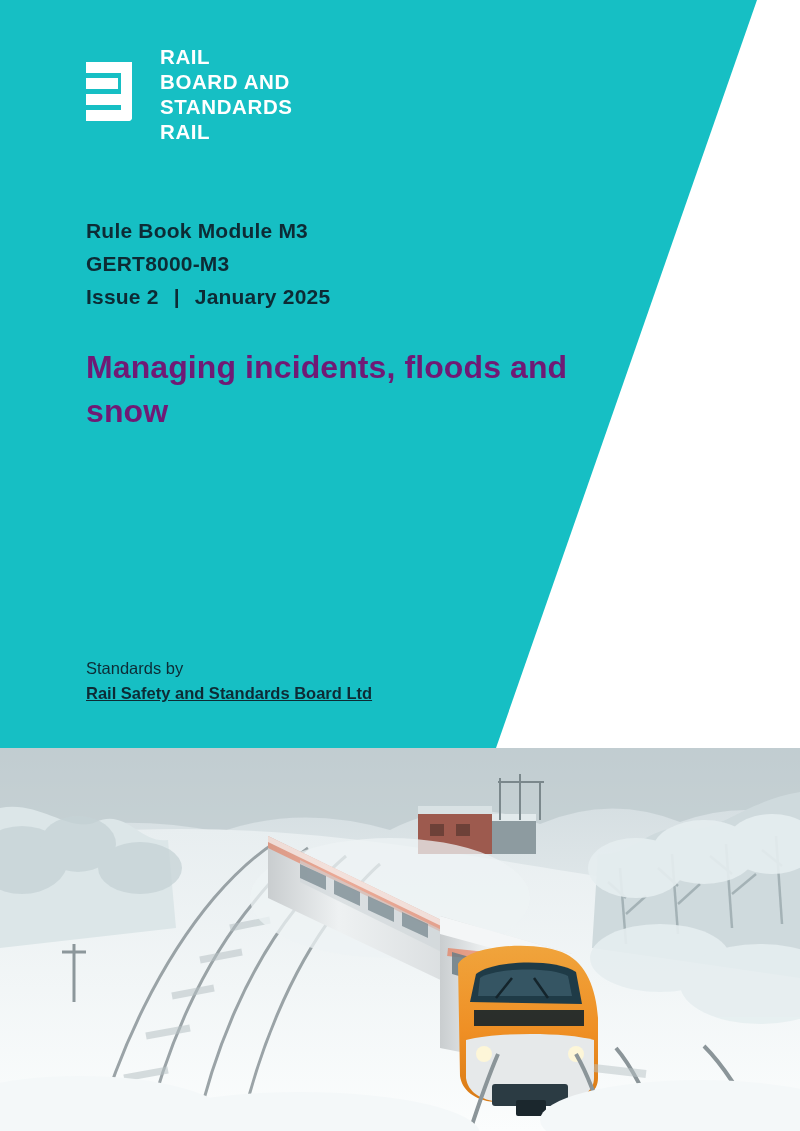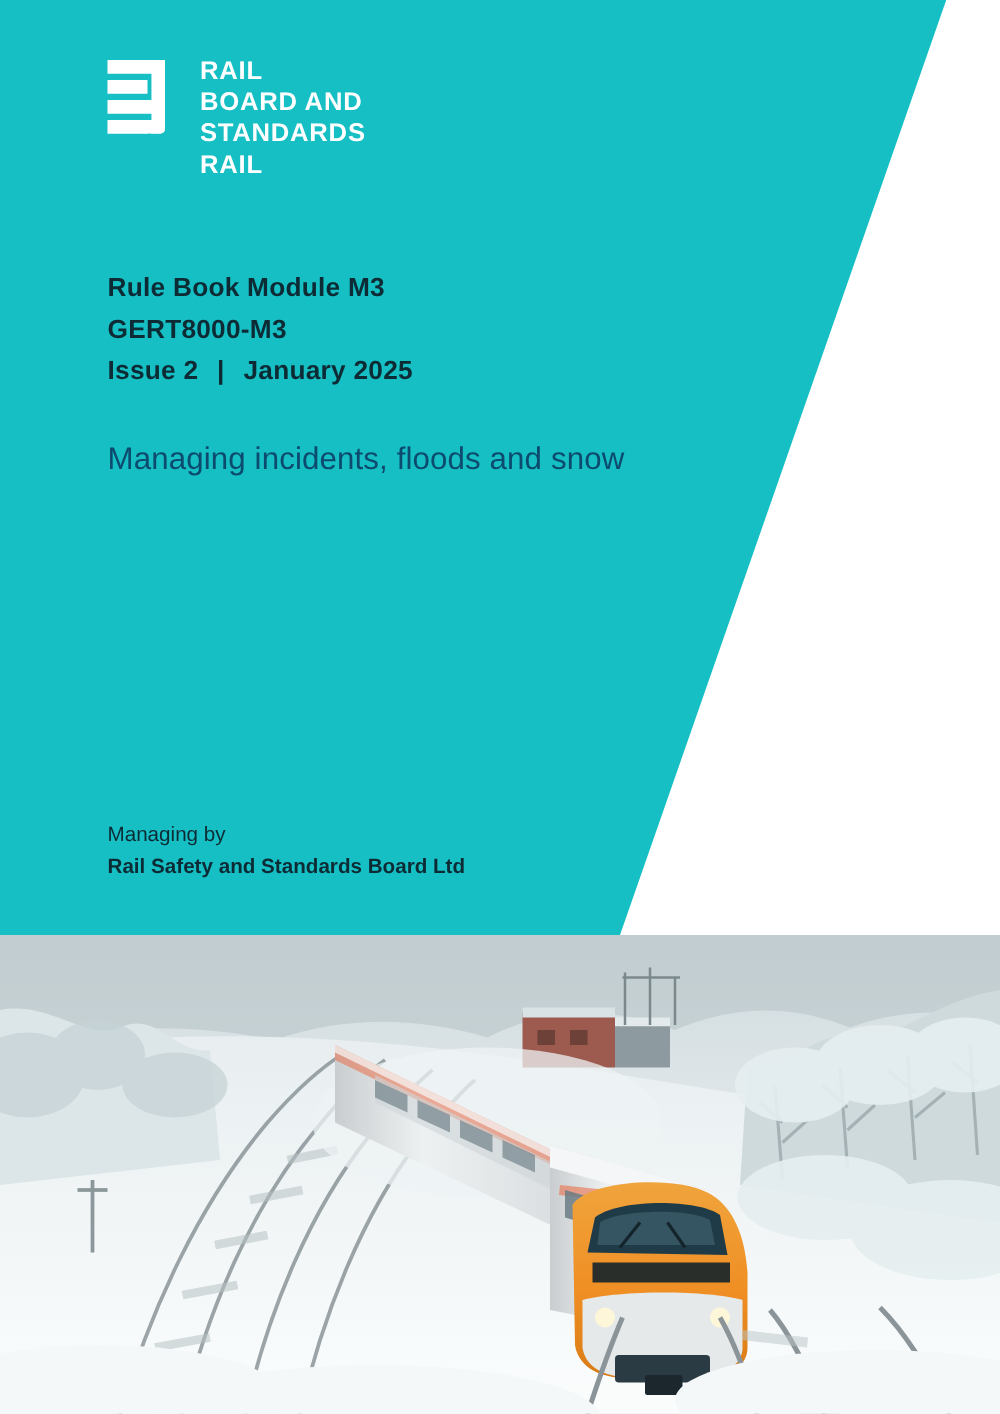--- a/index.html
+++ b/index.html
@@ -34,21 +34,21 @@
     background: #16bfc4;
     clip-path: polygon(0 0, 757px 0, 496px 748px, 0 748px);
   }
 
   
   .logo-block {
     position: absolute;
     left: 86px;
     top: 44px;
     display: flex;
-    align-items: flex-start;
+    align-items: center;
   }
   .logo-mark {
     width: 56px;
     height: 72px;
     position: relative;
     flex: 0 0 auto;
   }
   .logo-mark .bar {
     position: absolute;
     background: #ffffff;
@@ -90,38 +90,38 @@
     display: inline-block;
     padding: 0 9px;
   }
 
   
   .title {
     position: absolute;
     left: 86px;
     top: 345px;
     width: 520px;
-    color: #0c4a6e;
-    font-size: 25px;
-    font-weight: normal;
+    color: #701a75;
+    font-size: 32px;
+    font-weight: bold;
     line-height: 44px;
     letter-spacing: 0.1px;
   }
 
   
   .published {
     position: absolute;
     left: 86px;
     top: 656px;
     color: #0d2b35;
     font-size: 16.5px;
     line-height: 25px;
   }
   .published .pub-label { font-weight: normal; }
-  .published .pub-org { font-weight: bold; }
+  .published .pub-org { font-weight: bold; text-decoration: underline; }
 
   
   .photo {
     position: absolute;
     left: 0;
     top: 748px;
     width: 800px;
     height: 383px;
     overflow: hidden;
     background: #dfe7ea;
@@ -156,21 +156,21 @@
     <div>
       <span>Issue 2</span>
       <span class="sep">|</span>
       <span>January 2025</span>
     </div>
   </div>
 
   <div class="title">Managing incidents, floods and snow</div>
 
   <div class="published">
-    <div class="pub-label">Managing by</div>
+    <div class="pub-label">Standards by</div>
     <div class="pub-org">Rail Safety and Standards Board Ltd</div>
   </div>
 </div>
 
 <div class="photo">
   <svg width="800" height="383" viewBox="0 0 800 383" xmlns="http://www.w3.org/2000/svg" aria-hidden="true">
     <defs>
       <linearGradient id="skyHaze" x1="0" y1="0" x2="0" y2="1">
         <stop offset="0%" stop-color="#cfd9dd"></stop>
         <stop offset="45%" stop-color="#e3eaec"></stop>

